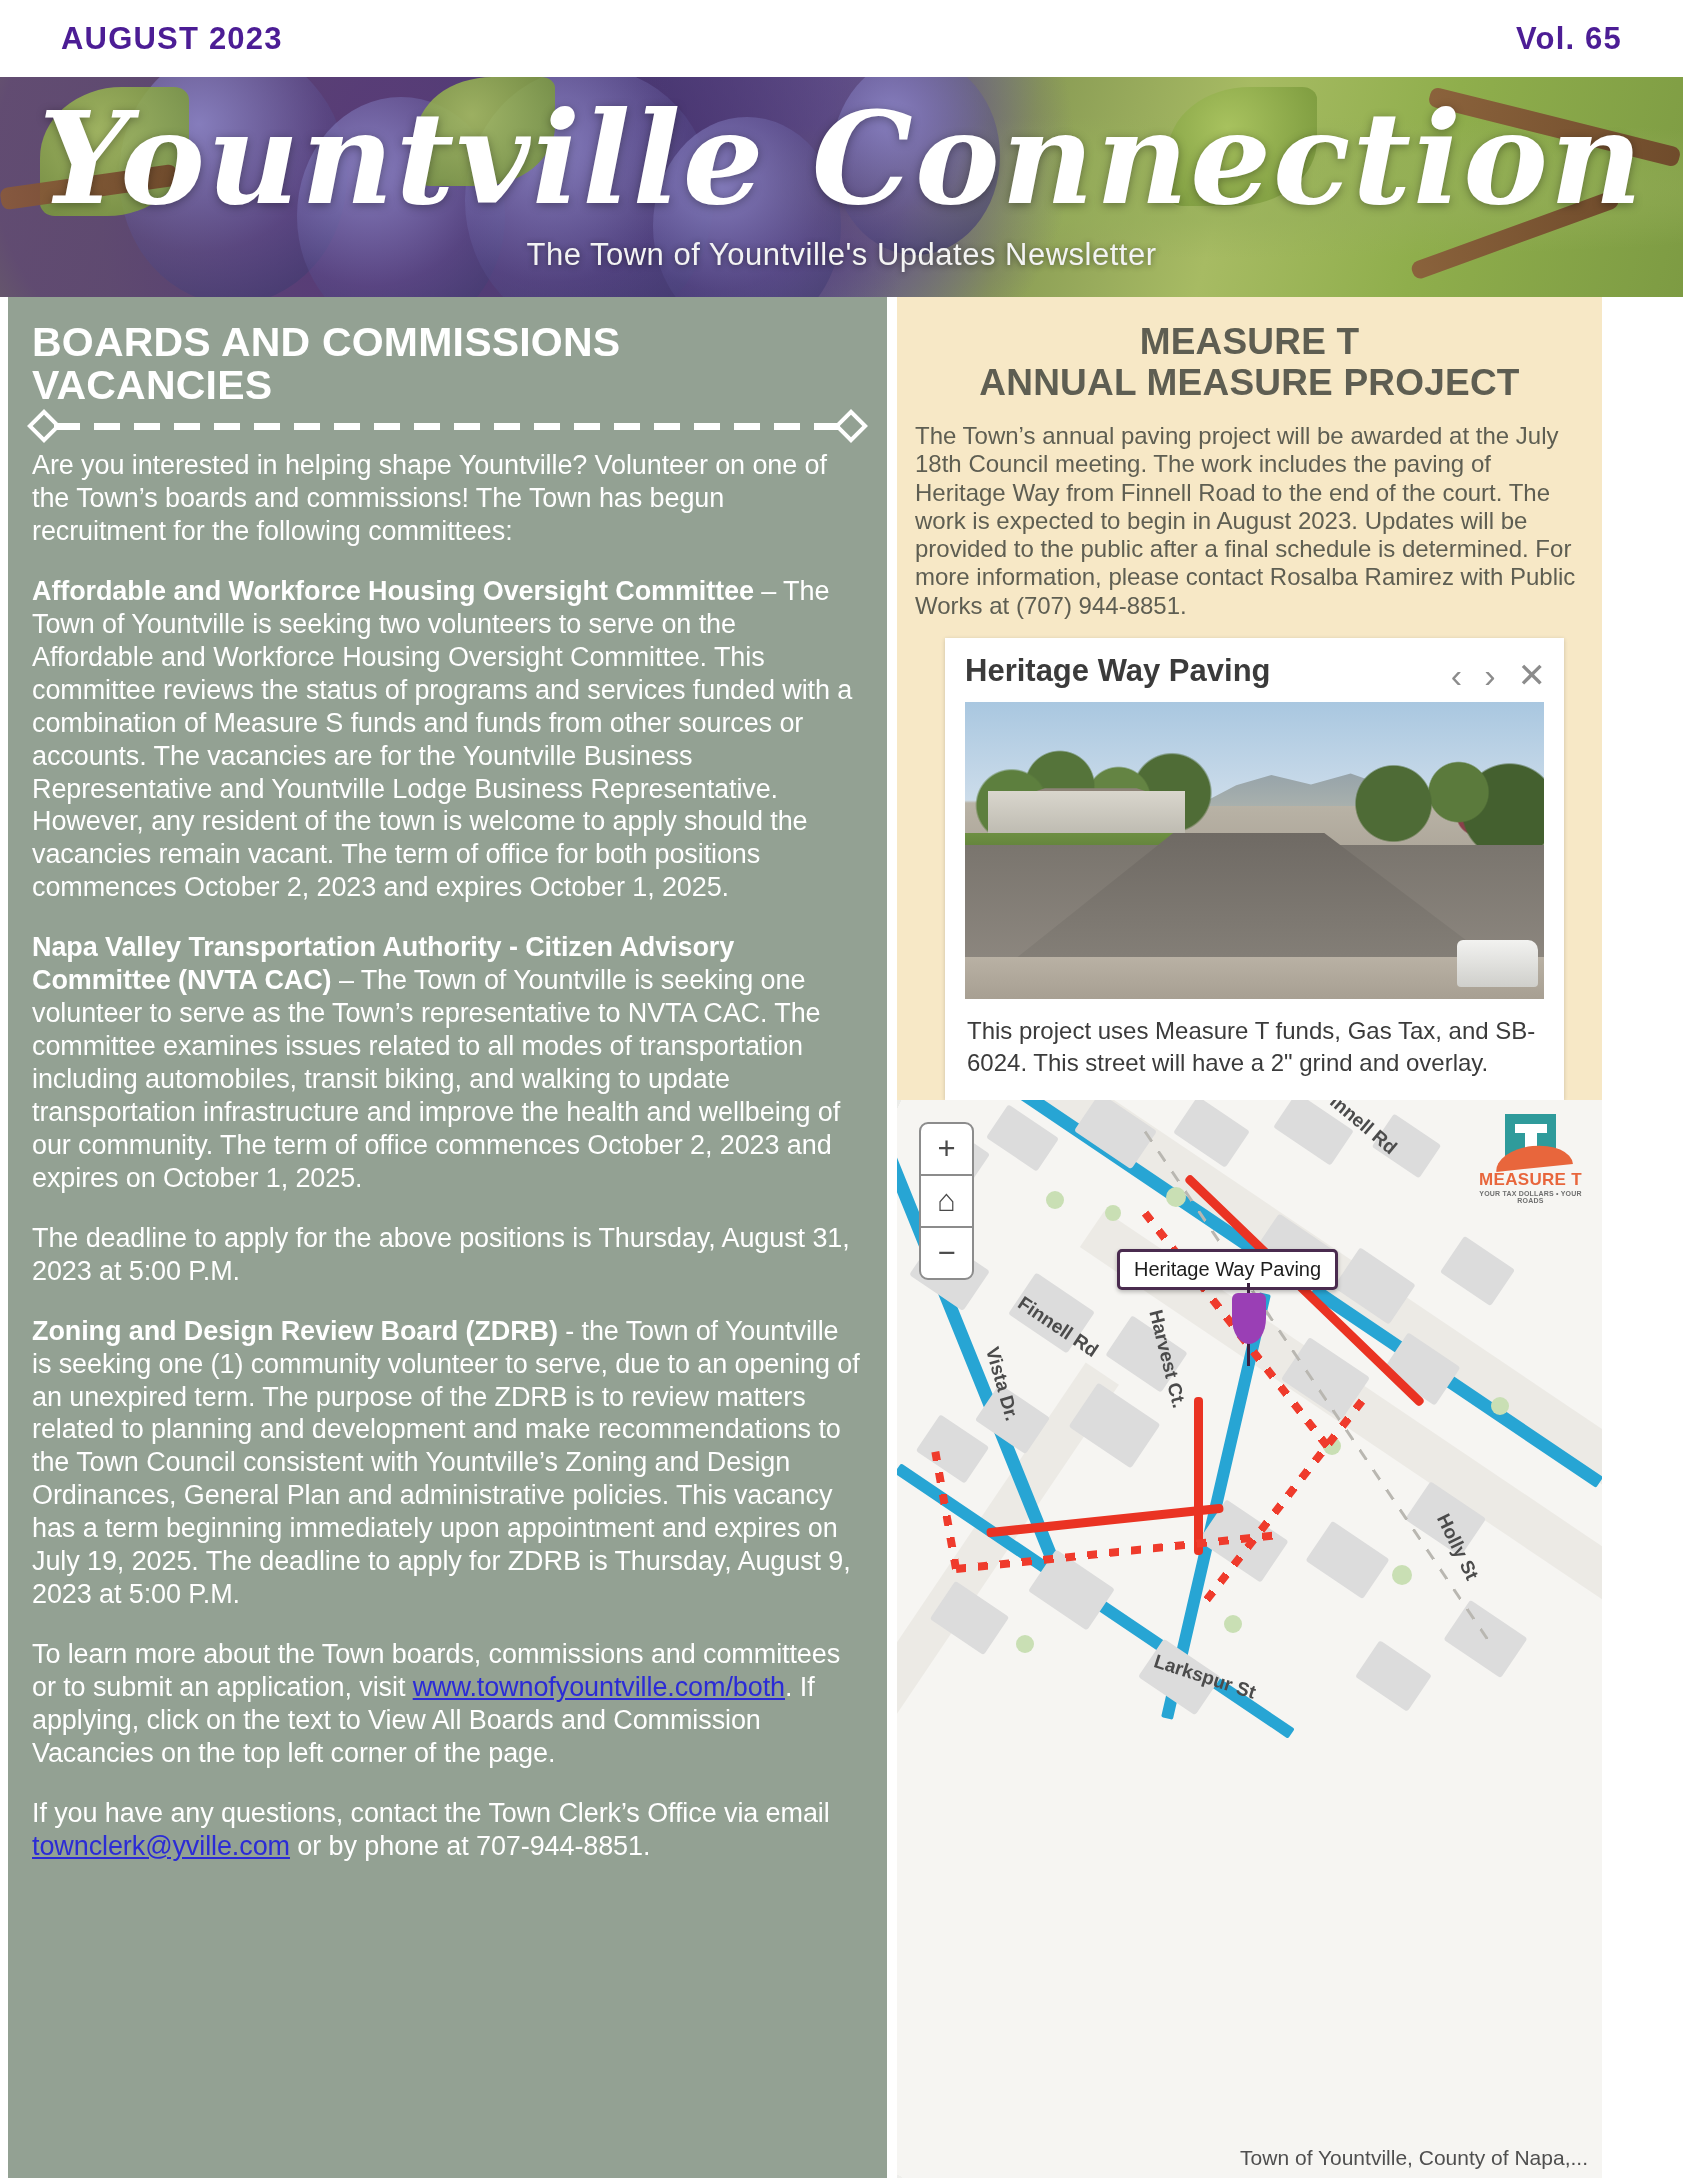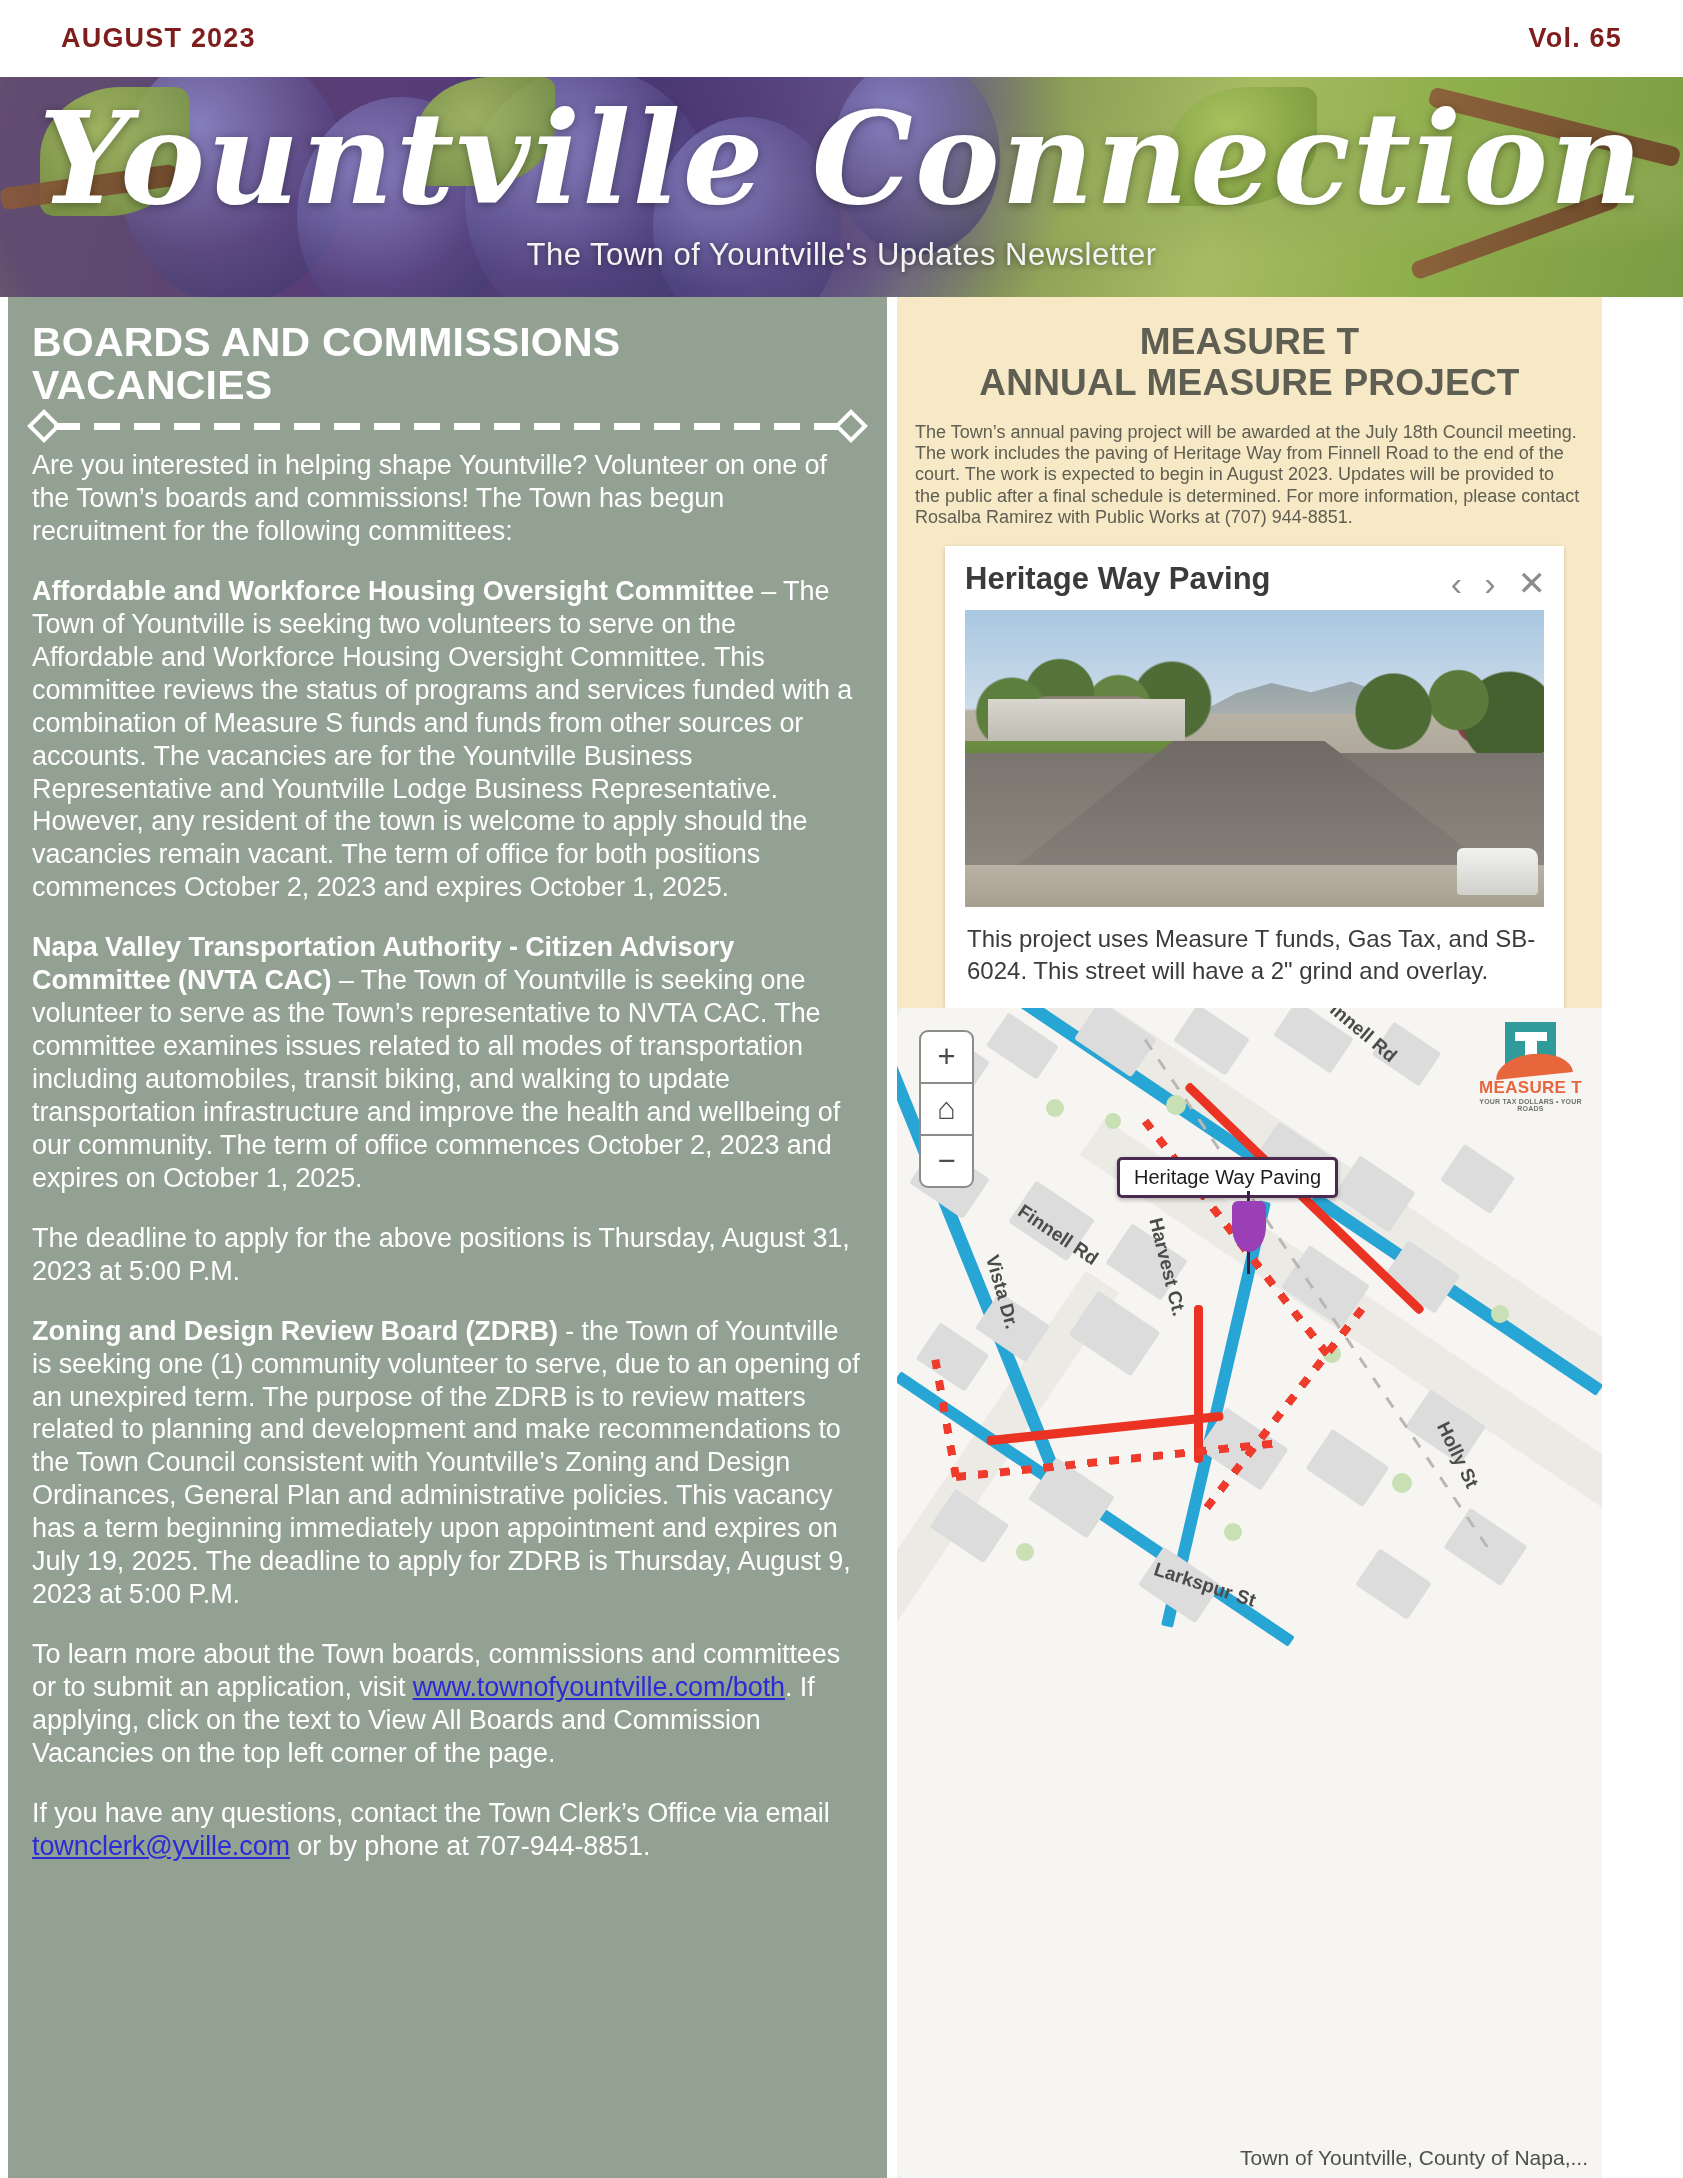--- a/index.html
+++ b/index.html
@@ -17,24 +17,24 @@
   .masthead-bar {
     height: 77px;
     display: flex;
     align-items: center;
     justify-content: space-between;
     padding: 0 61px;
     box-sizing: border-box;
     background: #ffffff;
   }
   .issue-date, .issue-vol {
-    font-size: 27px;
+    font-size: 31px;
     font-weight: 600;
     letter-spacing: 1.2px;
-    color: #7f1d1d;
+    color: #4c1d95;
     font-family: "Liberation Sans", sans-serif;
     text-align: center;
   }
 
   .banner {
     position: relative;
     height: 220px;
     overflow: hidden;
     background:
       radial-gradient(circle at 12% 40%, rgba(90,60,120,0.85) 0 14%, rgba(0,0,0,0) 32%),
@@ -166,21 +166,21 @@
     text-align: center;
     color: #5e5e52;
     font-size: 37px;
     font-weight: 700;
     line-height: 1.12;
     letter-spacing: 0.2px;
     margin: 24px 20px 18px 20px;
   }
   .right-body {
     color: #5e5e52;
-    font-size: 18px;
+    font-size: 24px;
     line-height: 1.18;
     margin: 0 18px 18px 18px;
   }
 
   
   .popup-card {
     background: #ffffff;
     margin: 0 38px 0 48px;
     box-shadow: 0 1px 4px rgba(0,0,0,.18);
     padding: 0 0 6px 0;

